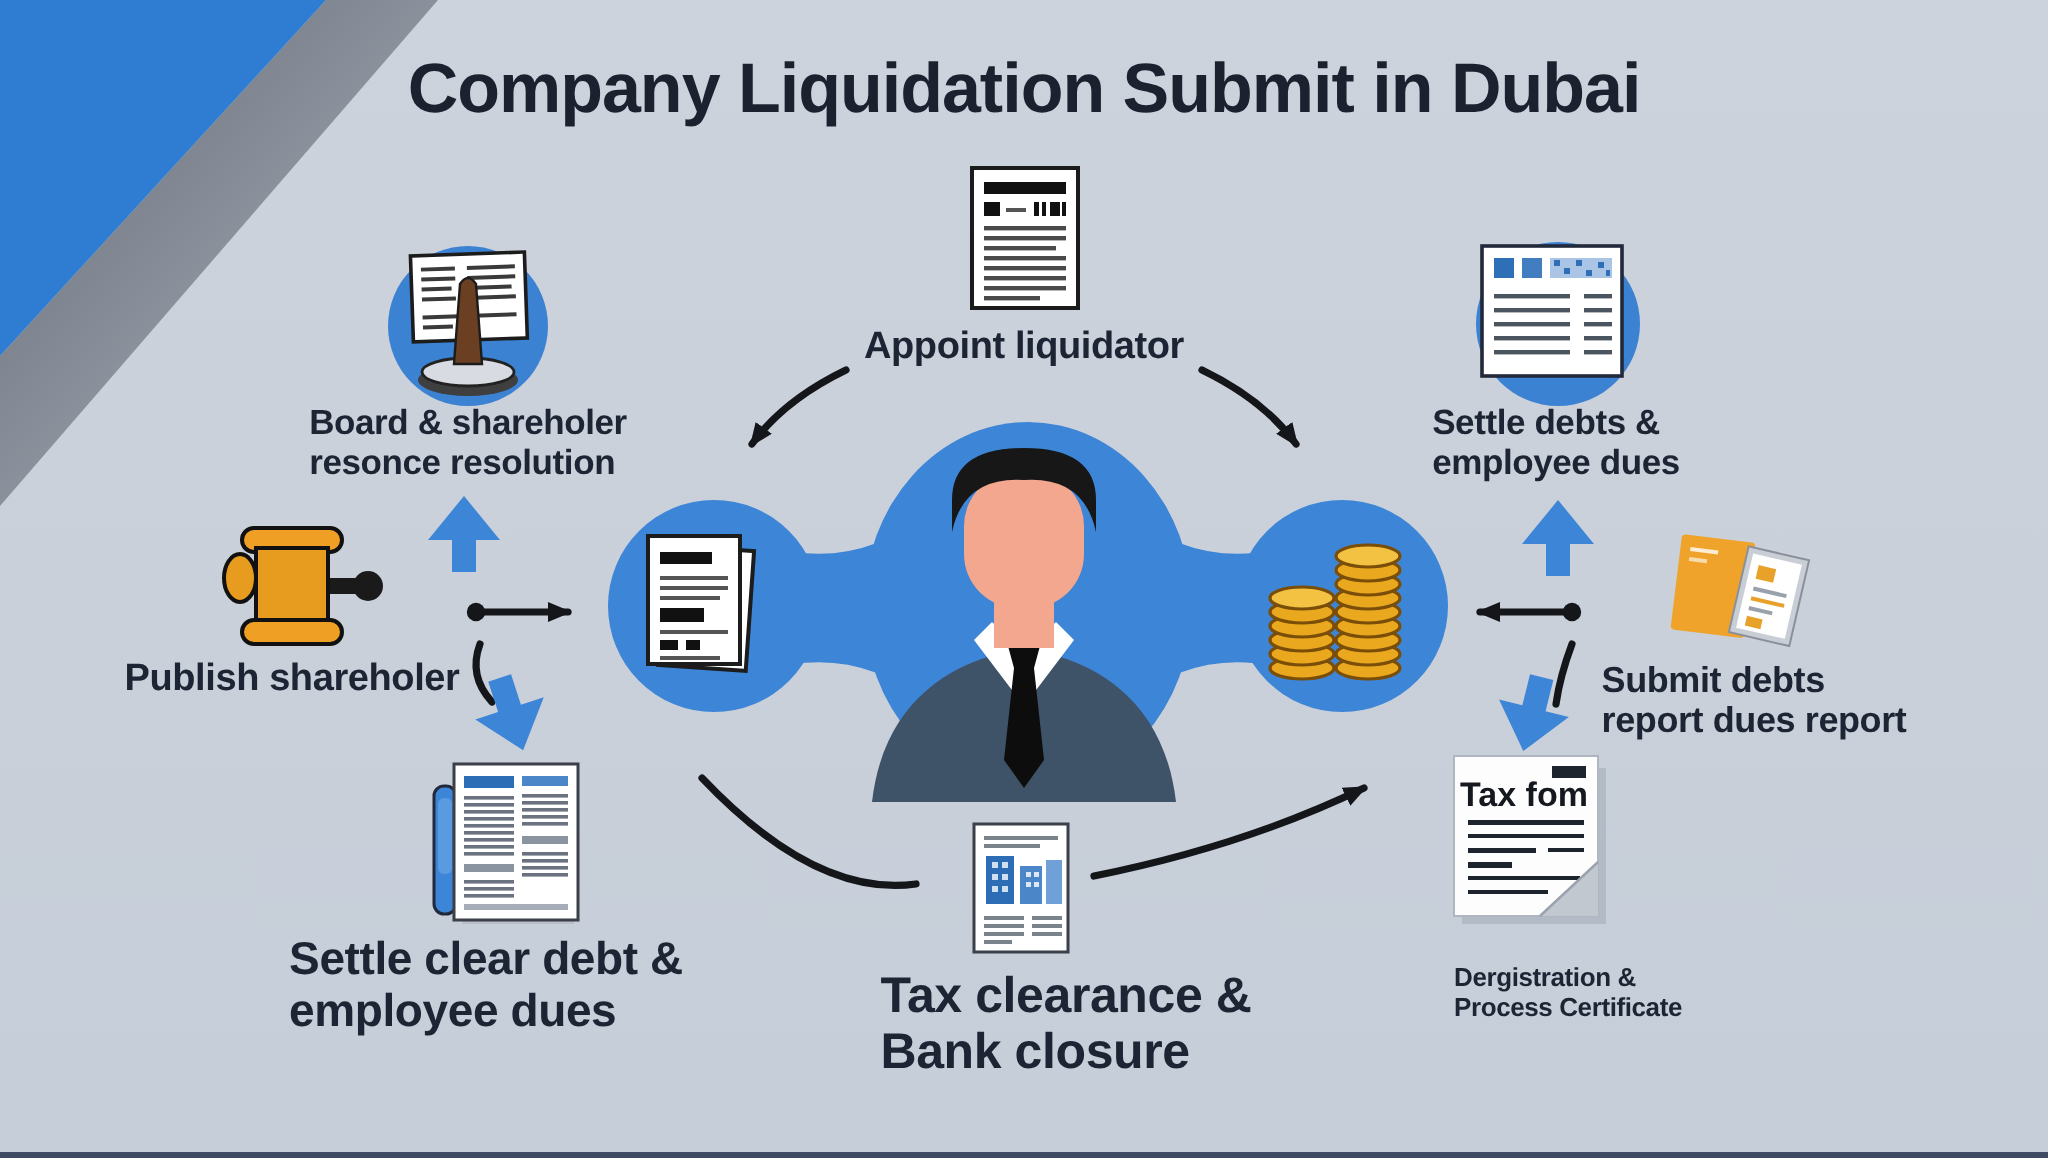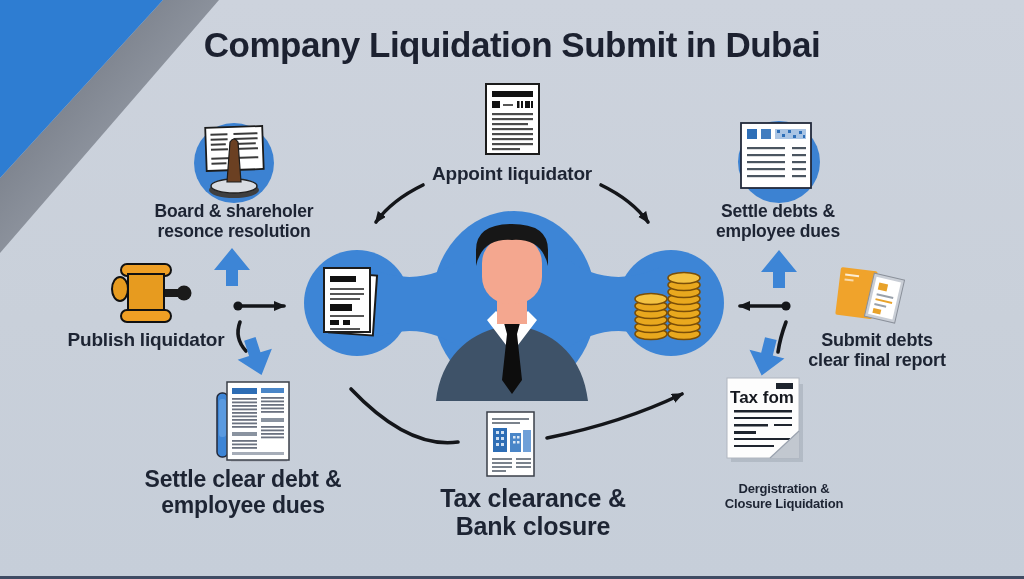--- a/index.html
+++ b/index.html
@@ -11,21 +11,21 @@
     font-family:"Liberation Sans","DejaVu Sans",sans-serif;
   }
   .stage svg{position:absolute;left:0;top:0;}
   .title{
     position:absolute;left:50%;top:25px;transform:translateX(-50%);
     font-size:35px;font-weight:bold;color:#1c2130;letter-spacing:-0.5px;
     white-space:nowrap;
   }
   .lbl{
     position:absolute;transform:translateX(-50%);
-    text-align:center;font-weight:bold;color:#1d2433;
+    font-weight:bold;color:#1d2433;
     font-size:17.5px;line-height:1.13;white-space:nowrap;letter-spacing:-0.2px;
   }
   .lbl.big{font-size:19px;}
   .bottom-strip{
     position:absolute;left:0;bottom:0;width:1024px;height:3px;background:#3f4b63;
   }
 </style>
 </head>
 <body>
 
@@ -295,38 +295,38 @@
 <div class="lbl big" style="left:512px;top:163px">
   <div>Appoint liquidator</div>
 </div>
 
 <div class="lbl" style="left:778px;top:202px">
   <div>Settle debts &amp;</div>
   <div>employee dues</div>
 </div>
 
 <div class="lbl big" style="left:146px;top:329px">
-  <div>Publish liquidator</div>
+  <div>Publish shareholer</div>
 </div>
 
 <div class="lbl" style="left:877px;top:330px;font-size:18px">
   <div>Submit debts</div>
-  <div>clear final report</div>
+  <div>report dues report</div>
 </div>
 
 <div class="lbl" style="left:243px;top:466px;font-size:23px">
   <div>Settle clear debt &amp;</div>
   <div>employee dues</div>
 </div>
 
 <div class="lbl" style="left:533px;top:484px;font-size:25px">
   <div>Tax clearance &amp;</div>
   <div>Bank closure</div>
 </div>
 
 <div class="lbl" style="left:784px;top:482px;font-size:13px">
   <div>Dergistration &amp;</div>
-  <div>Closure Liquidation</div>
+  <div>Process Certificate</div>
 </div>
 
 <div class="bottom-strip"></div>
 
 </div>
 
 </body></html>

